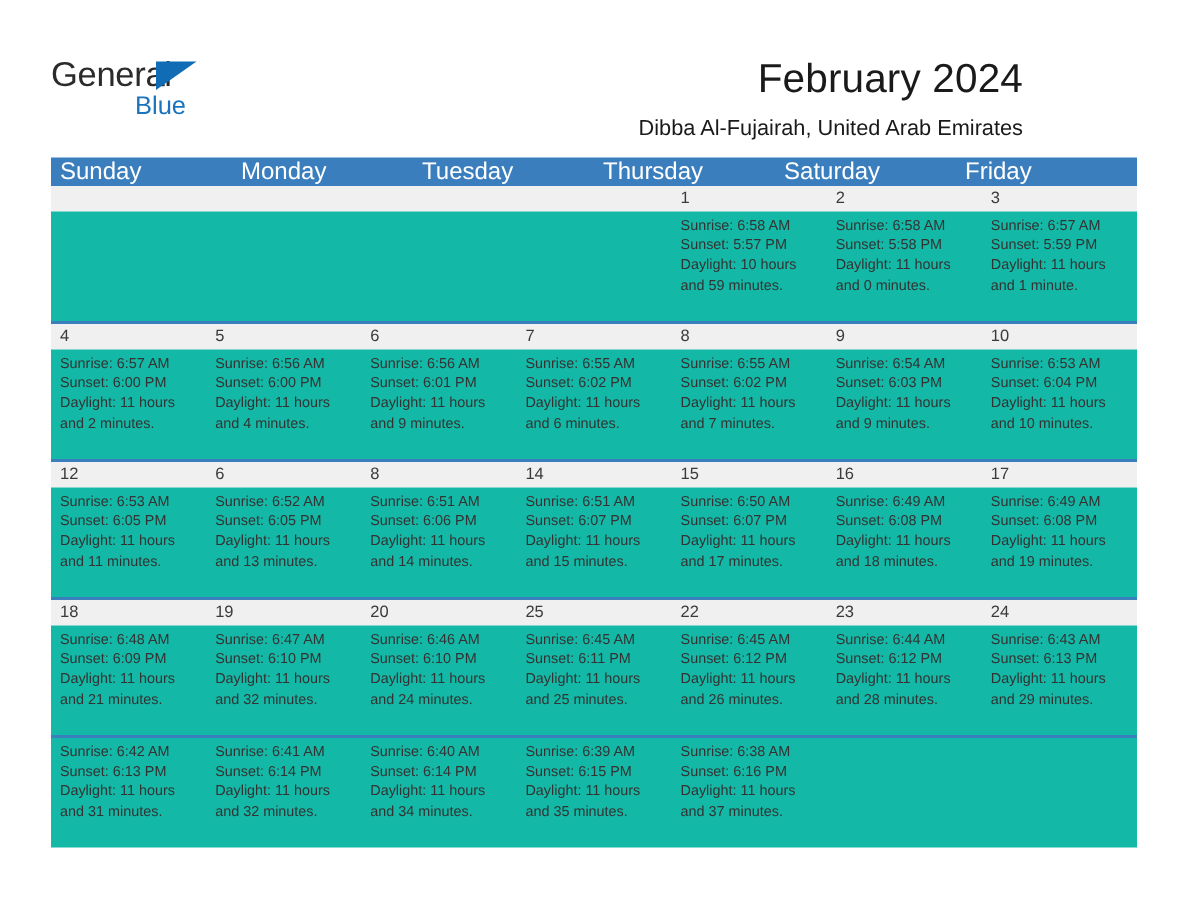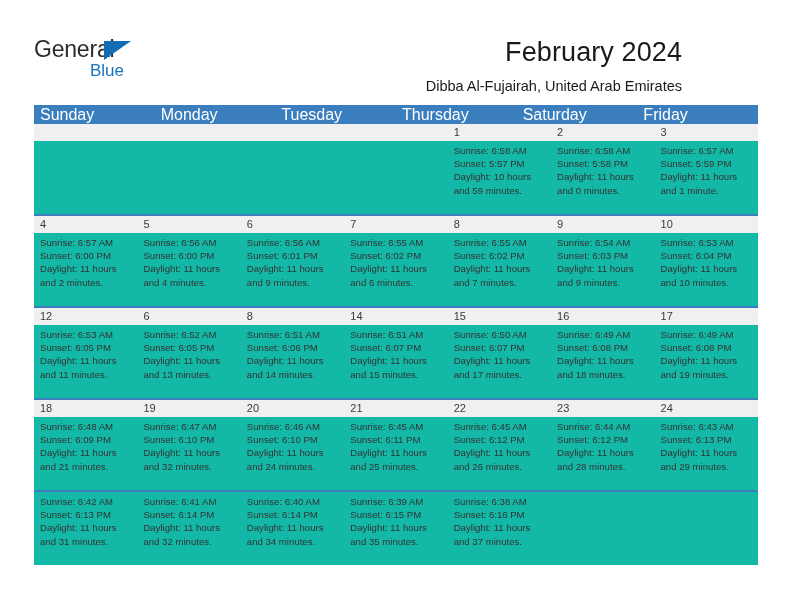--- a/index.html
+++ b/index.html
@@ -309,21 +309,21 @@
               <div class="line">Daylight: 11 hours</div>
               <div class="line">and 19 minutes.</div>
             </div>
           </div>
         </div>
         <div class="week">
           <div class="week-datebar">
             <div class="daynum">18</div>
             <div class="daynum">19</div>
             <div class="daynum">20</div>
-            <div class="daynum">21</div>
+            <div class="daynum">25</div>
             <div class="daynum">22</div>
             <div class="daynum">23</div>
             <div class="daynum">24</div>
           </div>
           <div class="week-body">
             <div class="daycell">
               <div class="line">Sunrise: 6:48 AM</div>
               <div class="line">Sunset: 6:09 PM</div>
               <div class="line">Daylight: 11 hours</div>
               <div class="line">and 21 minutes.</div>

